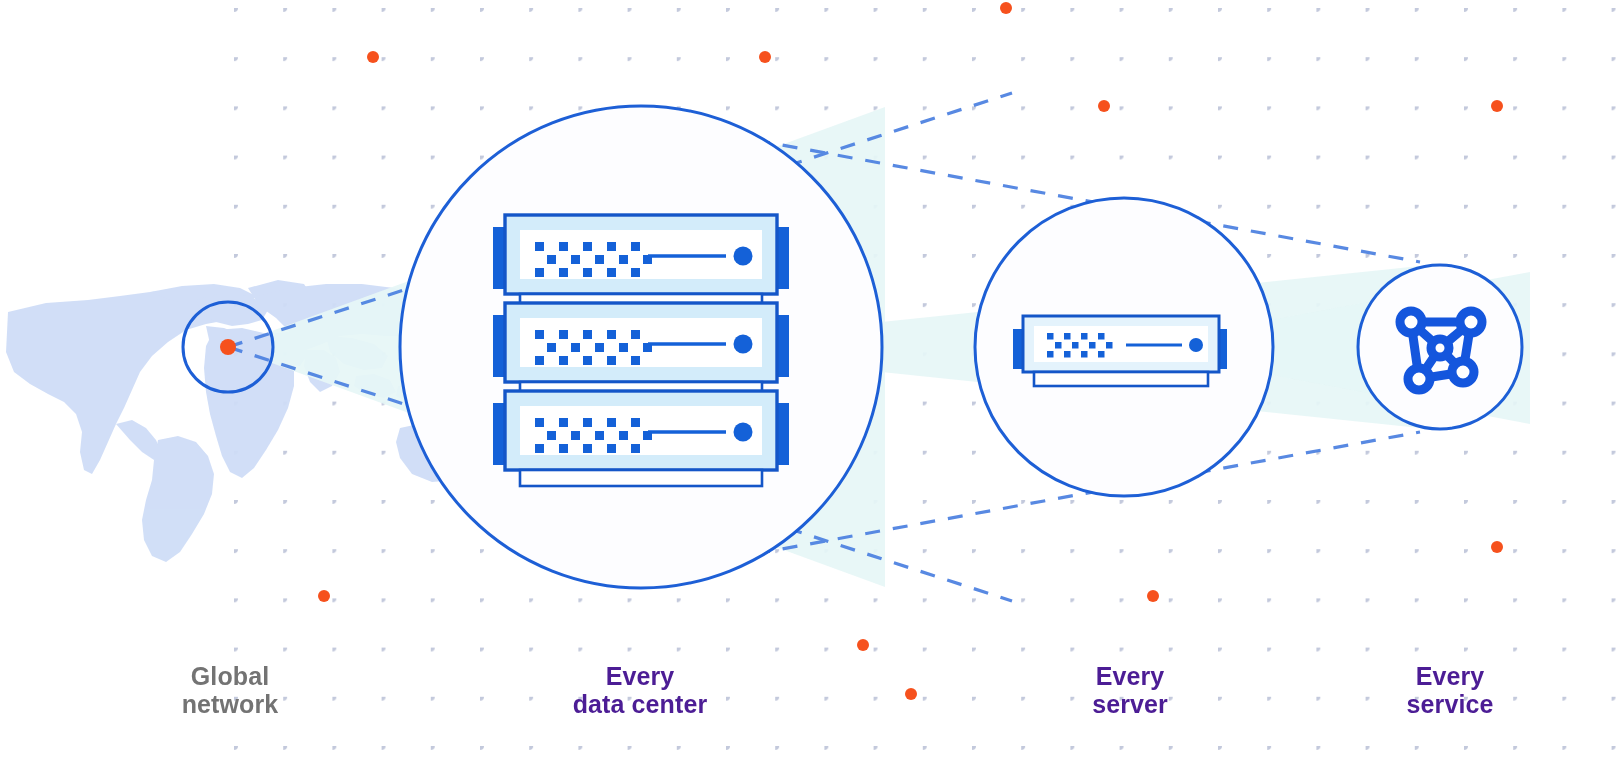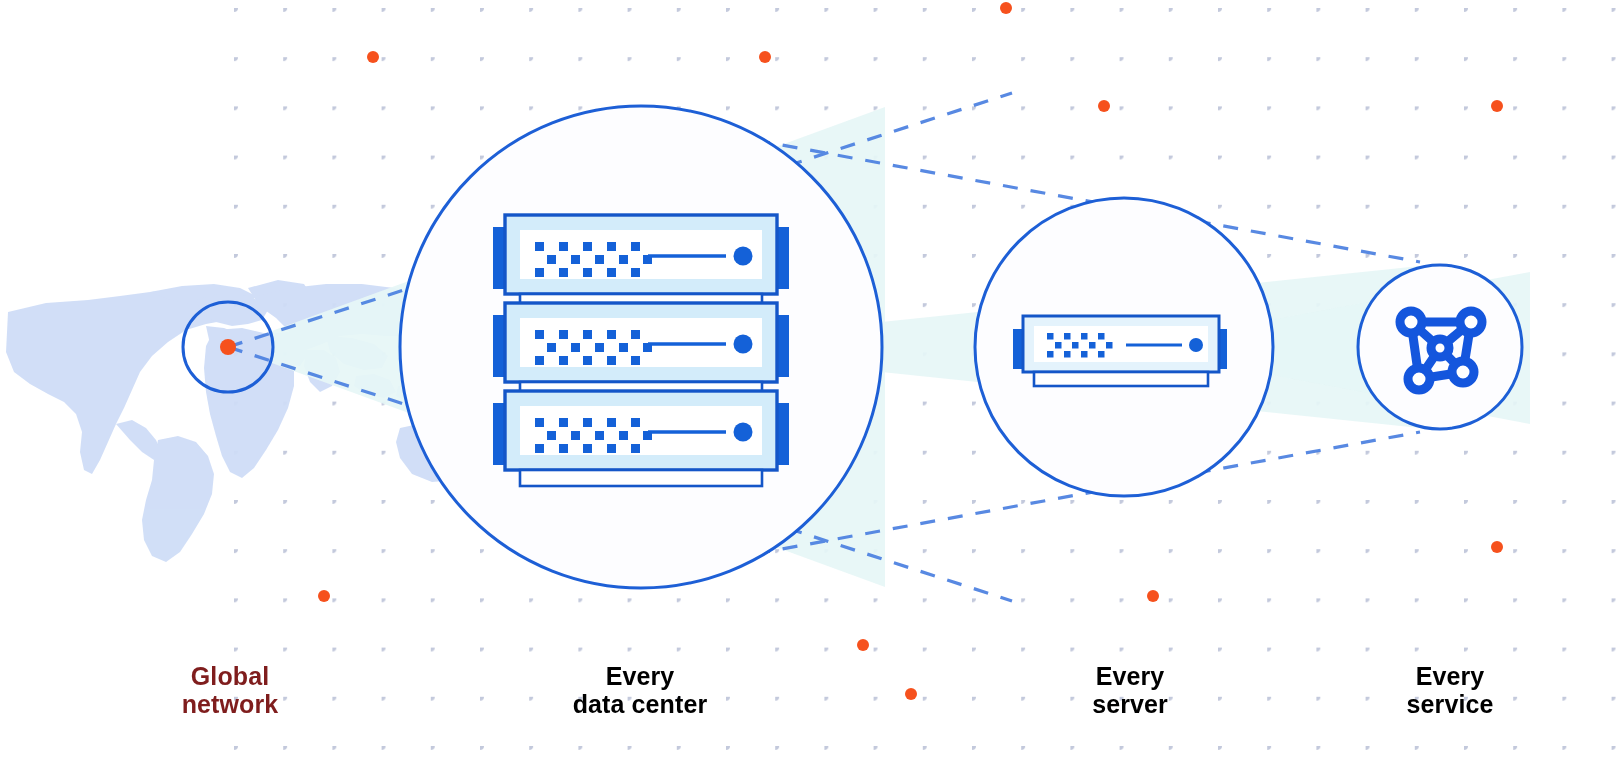--- a/index.html
+++ b/index.html
@@ -28,24 +28,24 @@
   }
   .cap-label {
     position: absolute;
     text-align: center;
     font-family: "Liberation Sans", sans-serif;
     font-size: 25px;
     font-weight: 700;
     line-height: 1.12;
     letter-spacing: 0.1px;
     white-space: pre-line;
-    color: #000000;
+    color: #4c1d95;
   }
   .cap-label.accent {
-    color: #7f1d1d;
+    color: #737373;
   }
   #label-global   { left: 110px;  top: 662px; width: 240px; }
   #label-dc       { left: 520px;  top: 662px; width: 240px; }
   #label-server   { left: 1010px; top: 662px; width: 240px; }
   #label-service  { left: 1330px; top: 662px; width: 240px; }
 </style>
 </head>
 <body>
 
 <div id="stage">

